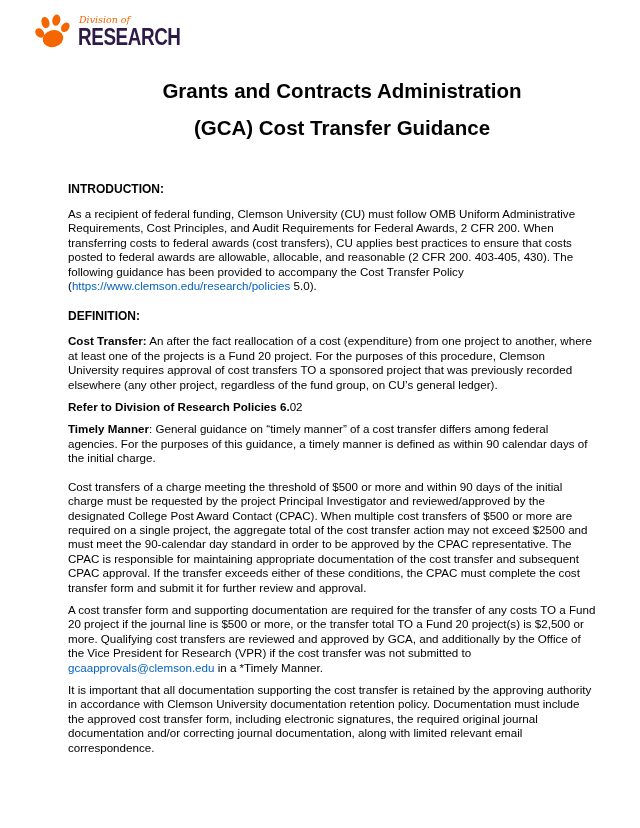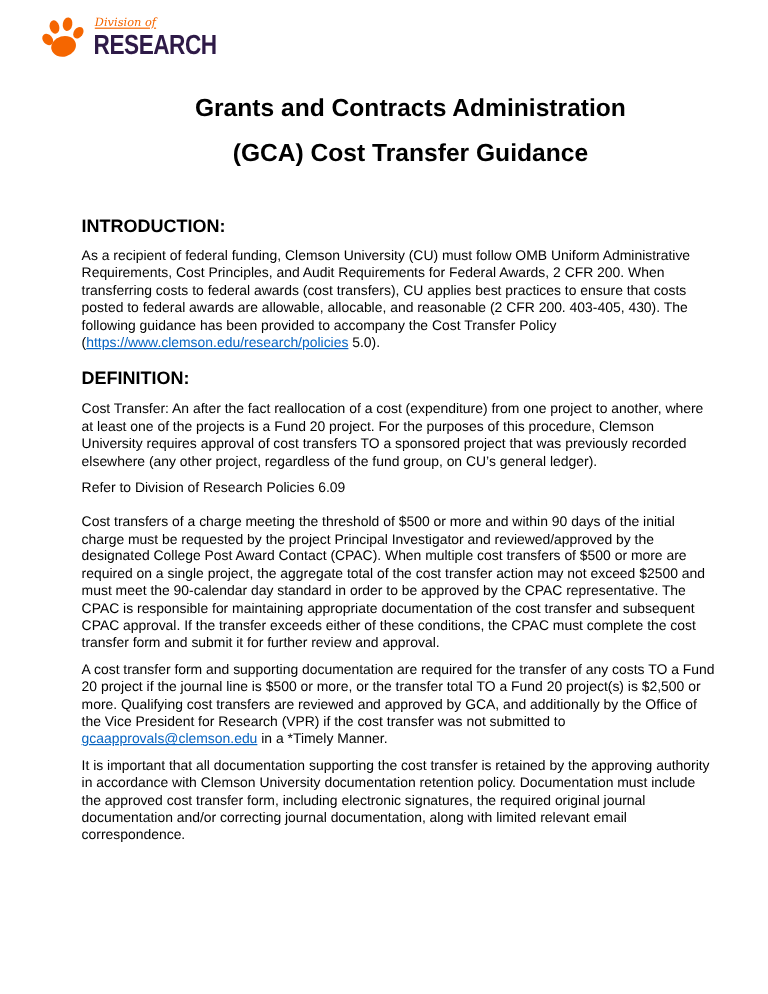--- a/index.html
+++ b/index.html
@@ -33,21 +33,20 @@
       flex-direction: column;
       line-height: 1;
     }
     .logo-division {
       font-family: "DejaVu Serif", serif;
       font-style: italic;
       font-size: 9.5px;
       color: #F56600;
       margin-bottom: 1px;
       margin-left: 1px;
-      text-decoration: underline;
     }
     .logo-research {
       font-family: "Liberation Sans", sans-serif;
       font-weight: bold;
       font-size: 23px;
       color: #2E1A47;
       letter-spacing: -0.5px;
       transform: scaleX(0.82);
       transform-origin: left center;
     }
@@ -65,35 +64,34 @@
 
     .content {
       position: absolute;
       left: 68px;
       top: 180px;
       width: 530px;
       font-size: 11.6px;
       line-height: 14.4px;
     }
     h2 {
-      font-size: 15px;
+      font-size: 12px;
       font-weight: bold;
       margin: 0 0 9px 0;
       line-height: 18px;
     }
     p {
       margin: 0 0 8px 0;
     }
     .sec { margin-bottom: 14px; }
     a {
       color: #0563C1;
-      text-decoration: underline;
     }
     .u { }
-    b { font-weight: normal; }
+    b { font-weight: bold; }
   </style>
 </head>
 <body>
 
 <div class="logo">
   <svg class="paw" viewBox="0 0 40 38">
     <g fill="#F56600">
       <ellipse cx="20" cy="26" rx="11" ry="9" transform="rotate(-15 20 26)"></ellipse>
       <ellipse cx="6" cy="20" rx="4.2" ry="5.5" transform="rotate(-40 6 20)"></ellipse>
       <ellipse cx="12" cy="9" rx="4.2" ry="6" transform="rotate(-15 12 9)"></ellipse>
@@ -113,21 +111,22 @@
 <div class="content">
 
   <div class="sec">
     <h2>INTRODUCTION:</h2>
     <p><span>As a recipient of federal funding, Clemson University (CU) must follow OMB Uniform Administrative Requirements, Cost Principles, and Audit Requirements for Federal Awards, 2 CFR 200.  When transferring costs to federal awards (cost transfers), CU applies best practices to ensure that costs posted to federal awards are allowable, allocable, and reasonable (2 CFR 200. 403-405, 430).  The following guidance has been provided to accompany the Cost Transfer Policy (</span><a>https://www.clemson.edu/research/policies</a><span> 5.0).</span></p>
   </div>
 
   <div class="sec">
     <h2>DEFINITION:</h2>
     <p><b>Cost Transfer:</b><span> An after the fact reallocation of a cost (expenditure) from one project to another, where at least one of the projects is a Fund 20 project. For the purposes of this procedure, Clemson University requires approval of cost transfers TO a sponsored project that was previously recorded elsewhere (any other project, regardless of the fund group, on CU’s general ledger).</span></p>
-    <p><b>Refer to Division of Research Policies 6.</b><span>09</span></p>
+    <p><b>Refer to Division of Research Policies 6.</b><span>02</span></p>
+    <p><b>Timely Manner</b><span>: General guidance on “timely manner” of a cost transfer differs among federal agencies. For the purposes of this guidance, a timely manner is defined as within 90 calendar days of the initial charge.</span></p>
   </div>
 
   <div class="sec">
     <p>Cost transfers of a charge meeting the threshold of $500 or more and within 90 days of the initial charge must be requested by the project Principal Investigator and reviewed/approved by the designated College Post Award Contact (CPAC). When multiple cost transfers of $500 or more are required on a single project, the aggregate total of the cost transfer action may not exceed $2500 and must meet the 90-calendar day standard in order to be approved by the CPAC representative. The CPAC is responsible for maintaining appropriate documentation of the cost transfer and subsequent CPAC approval. If the transfer exceeds either of these conditions, the CPAC must complete the cost transfer form and submit it for further review and approval.</p>
     <p><span>A cost transfer form and supporting documentation are required for the transfer of any costs TO a Fund 20 project if the journal </span><span class="u">line</span><span> is $500 or more, or the transfer total TO a Fund 20 project(s) is $2,500 or more. Qualifying cost transfers are reviewed and approved by GCA, and additionally by the Office of the Vice President for Research (VPR) if the cost transfer was not submitted to </span><a>gcaapprovals@clemson.edu</a><span> in a *Timely Manner.</span></p>
     <p>It is important that all documentation supporting the cost transfer is retained by the approving authority in accordance with Clemson University documentation retention policy.  Documentation must include the approved cost transfer form, including electronic signatures, the required original journal documentation and/or correcting journal documentation, along with limited relevant email correspondence.</p>
   </div>
 
 </div>
 

